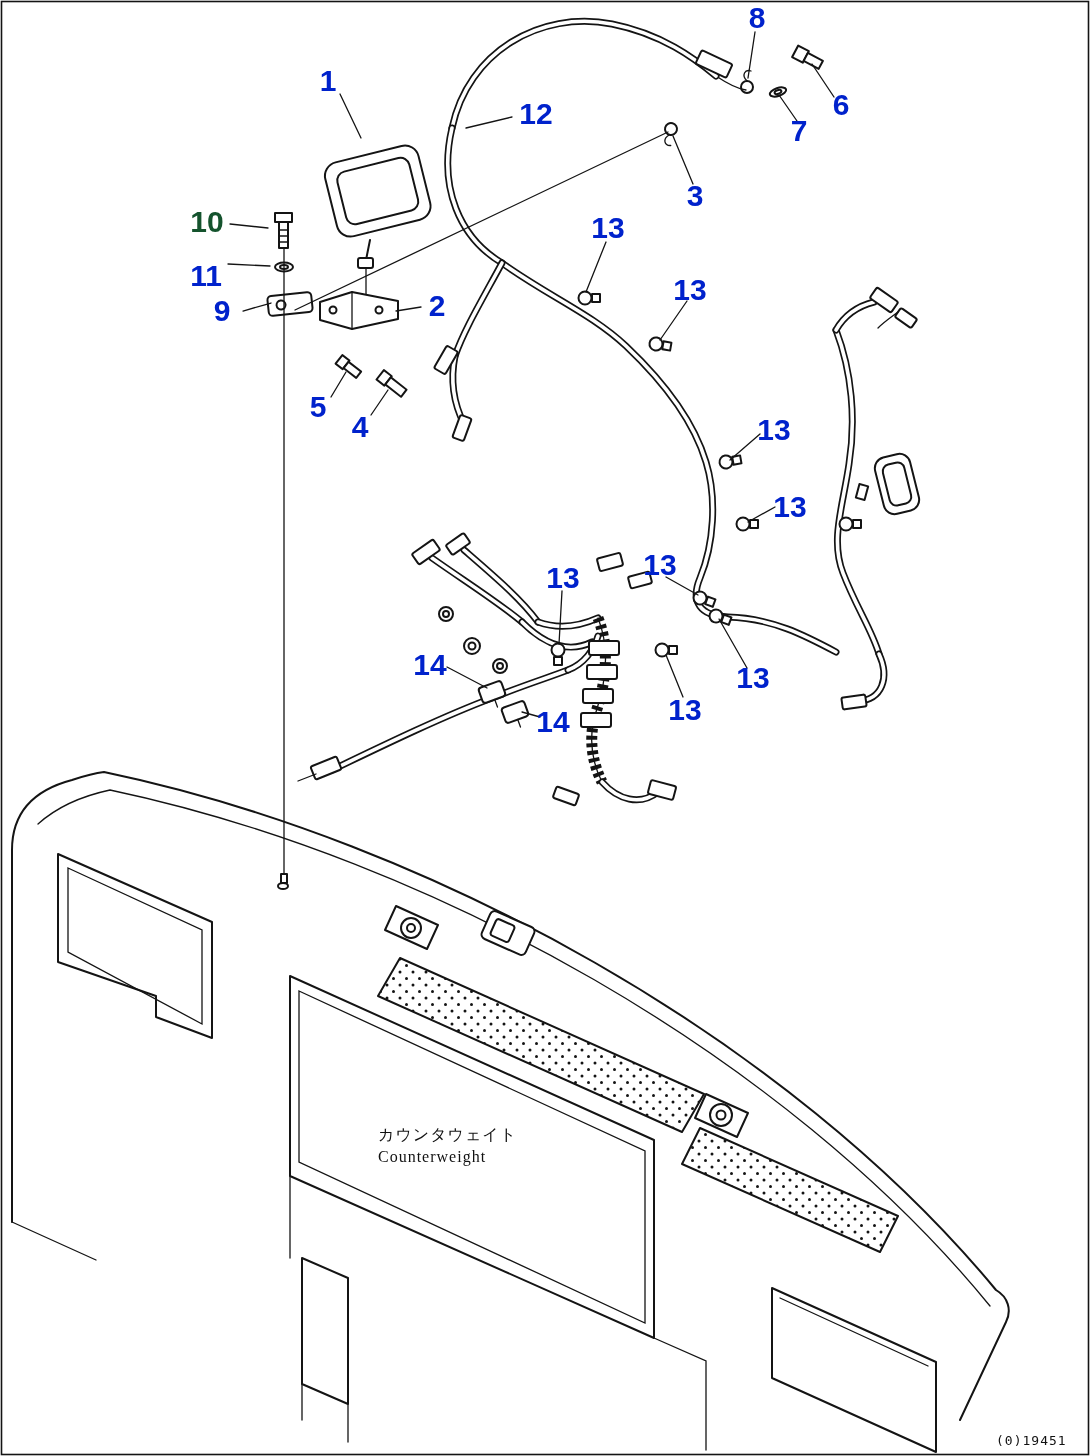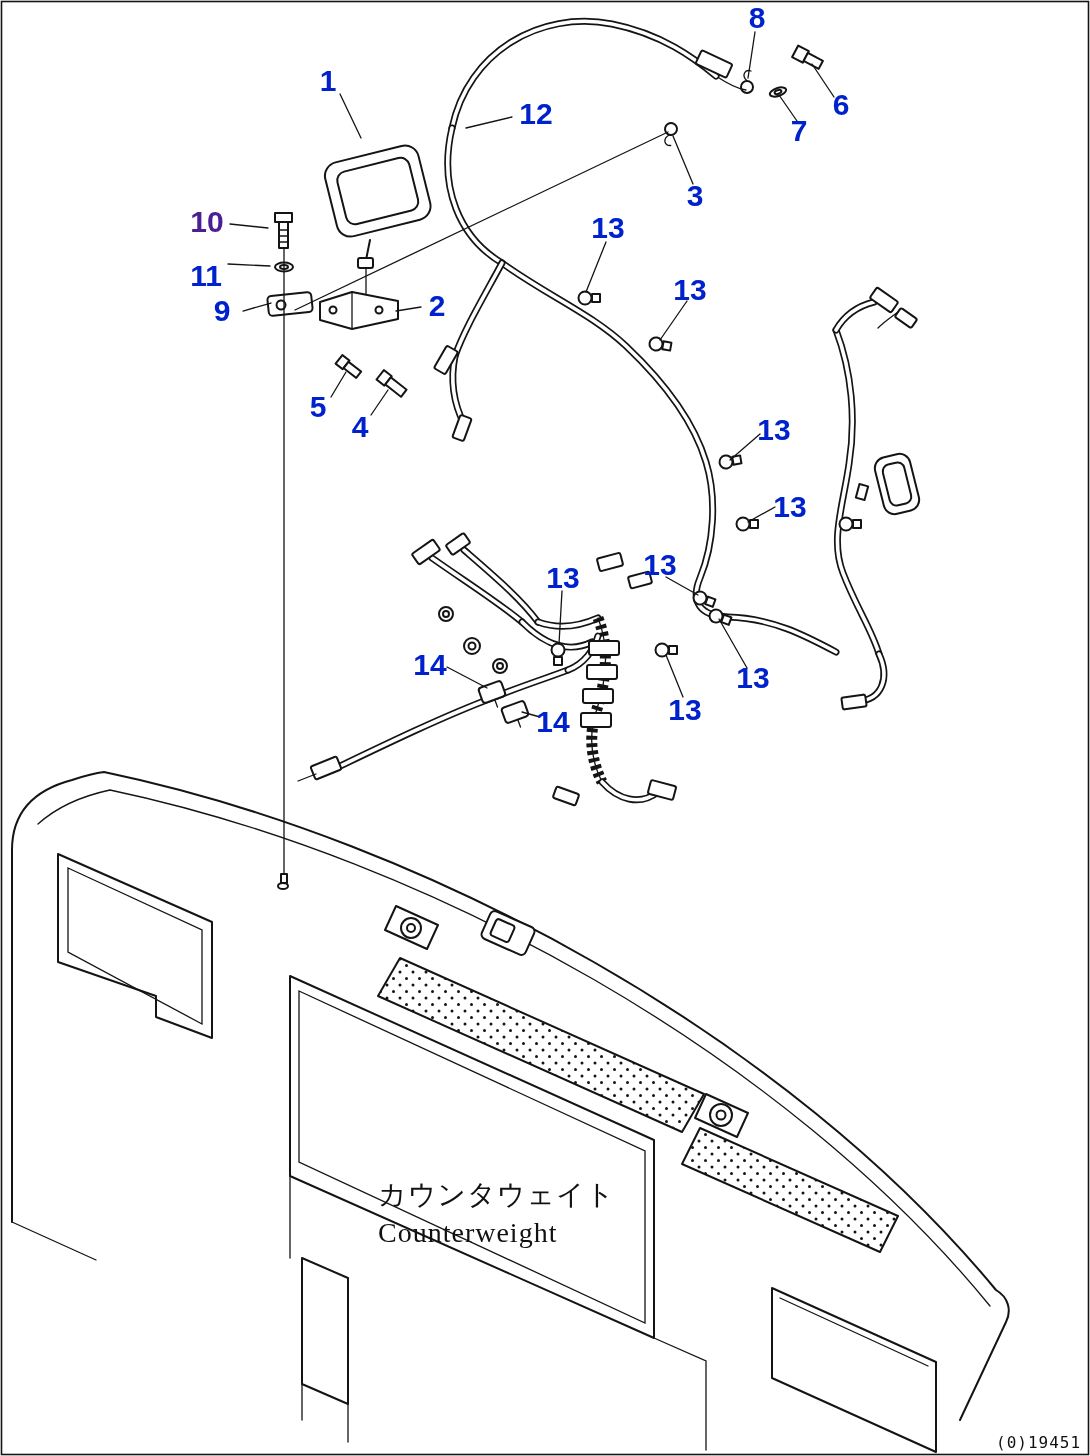--- a/index.html
+++ b/index.html
@@ -15,26 +15,26 @@
   .tube-o { fill:none; stroke:#141414; stroke-width:7;   stroke-linecap:round; }
   .tube-i { fill:none; stroke:#ffffff; stroke-width:3.6; stroke-linecap:round; }
   .rib  { fill:none; stroke:#141414; stroke-width:11; stroke-dasharray:4 3.5; stroke-linecap:butt; }
   .dotfill { fill:url(#dots); stroke:#141414; stroke-width:2; stroke-linejoin:round; }
   .callout {
     position:absolute; transform:translate(-50%,-50%);
     font-family:"Liberation Sans", sans-serif; font-weight:bold; font-size:30px;
     white-space:nowrap; user-select:none;
   }
   .cw-label {
-    position:absolute; left:378px; top:1176px; color:#111;
-    font-family:"Liberation Serif", serif; font-size:28px; line-height:1.35; letter-spacing:1px;
+    position:absolute; left:378px; top:1124px; color:#111;
+    font-family:"Liberation Serif", serif; font-size:16px; line-height:1.35; letter-spacing:1px;
   }
   .footer-code {
     position:absolute; left:996px; top:1433px; color:#111;
-    font-family:"DejaVu Sans Mono", monospace; font-size:16px; letter-spacing:1px;
+    font-family:"DejaVu Sans Mono", monospace; font-size:13px; letter-spacing:1px;
   }
 </style>
 </head>
 <body>
 
 <div class="page">
 
   <svg class="art" width="1090" height="1456" viewBox="0 0 1090 1456">
     <defs>
       <pattern id="dots" width="13" height="13" patternUnits="userSpaceOnUse">
@@ -323,21 +323,21 @@
   </svg>
 
   <div id="callout-layer" style="position:absolute;inset:0;">
       <div class="callout" style="left: 328px; top: 81px; color: rgb(0, 34, 204);">1</div>
       <div class="callout" style="left: 536px; top: 114px; color: rgb(0, 34, 204);">12</div>
       <div class="callout" style="left: 757px; top: 18px; color: rgb(0, 34, 204);">8</div>
       <div class="callout" style="left: 841px; top: 105px; color: rgb(0, 34, 204);">6</div>
       <div class="callout" style="left: 799px; top: 131px; color: rgb(0, 34, 204);">7</div>
       <div class="callout" style="left: 695px; top: 196px; color: rgb(0, 34, 204);">3</div>
       <div class="callout" style="left: 608px; top: 228px; color: rgb(0, 34, 204);">13</div>
-      <div class="callout" style="left: 207px; top: 222px; color: #4c1d95;">10</div>
+      <div class="callout" style="left: 207px; top: 222px; color: #14532d;">10</div>
       <div class="callout" style="left: 206px; top: 264px; color: rgb(0, 34, 204); margin-top: 12px;">11</div>
       <div class="callout" style="left: 222px; top: 311px; color: rgb(0, 34, 204);">9</div>
       <div class="callout" style="left: 437px; top: 306px; color: rgb(0, 34, 204);">2</div>
       <div class="callout" style="left: 690px; top: 290px; color: rgb(0, 34, 204);">13</div>
       <div class="callout" style="left: 318px; top: 407px; color: rgb(0, 34, 204);">5</div>
       <div class="callout" style="left: 360px; top: 427px; color: rgb(0, 34, 204);">4</div>
       <div class="callout" style="left: 774px; top: 430px; color: rgb(0, 34, 204);">13</div>
       <div class="callout" style="left: 790px; top: 507px; color: rgb(0, 34, 204);">13</div>
       <div class="callout" style="left: 660px; top: 565px; color: rgb(0, 34, 204);">13</div>
       <div class="callout" style="left: 563px; top: 578px; color: rgb(0, 34, 204);">13</div>

